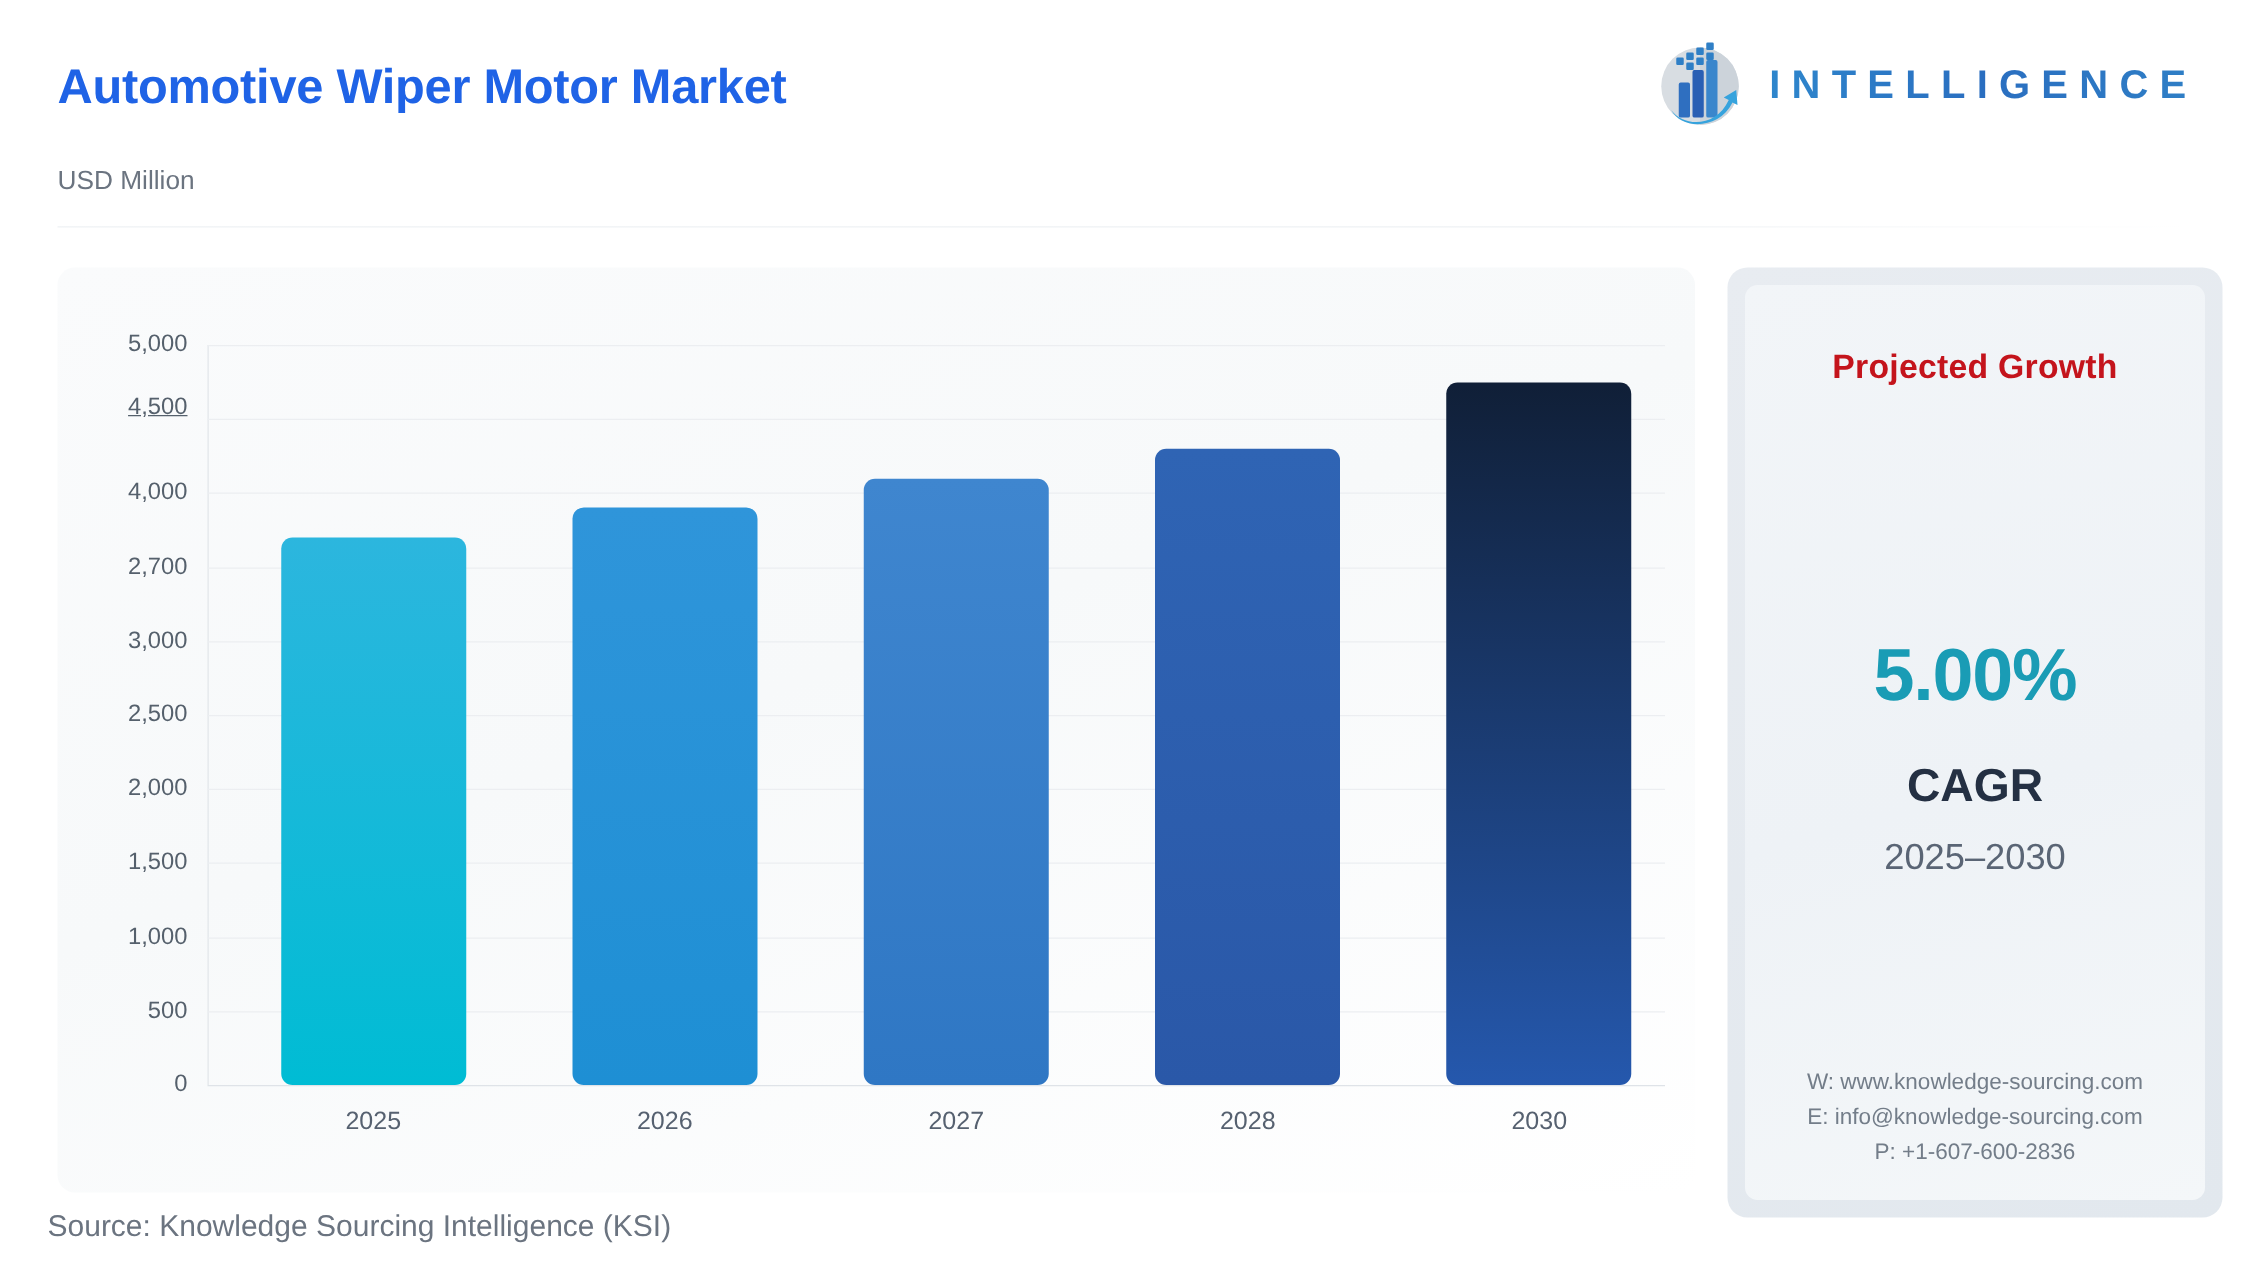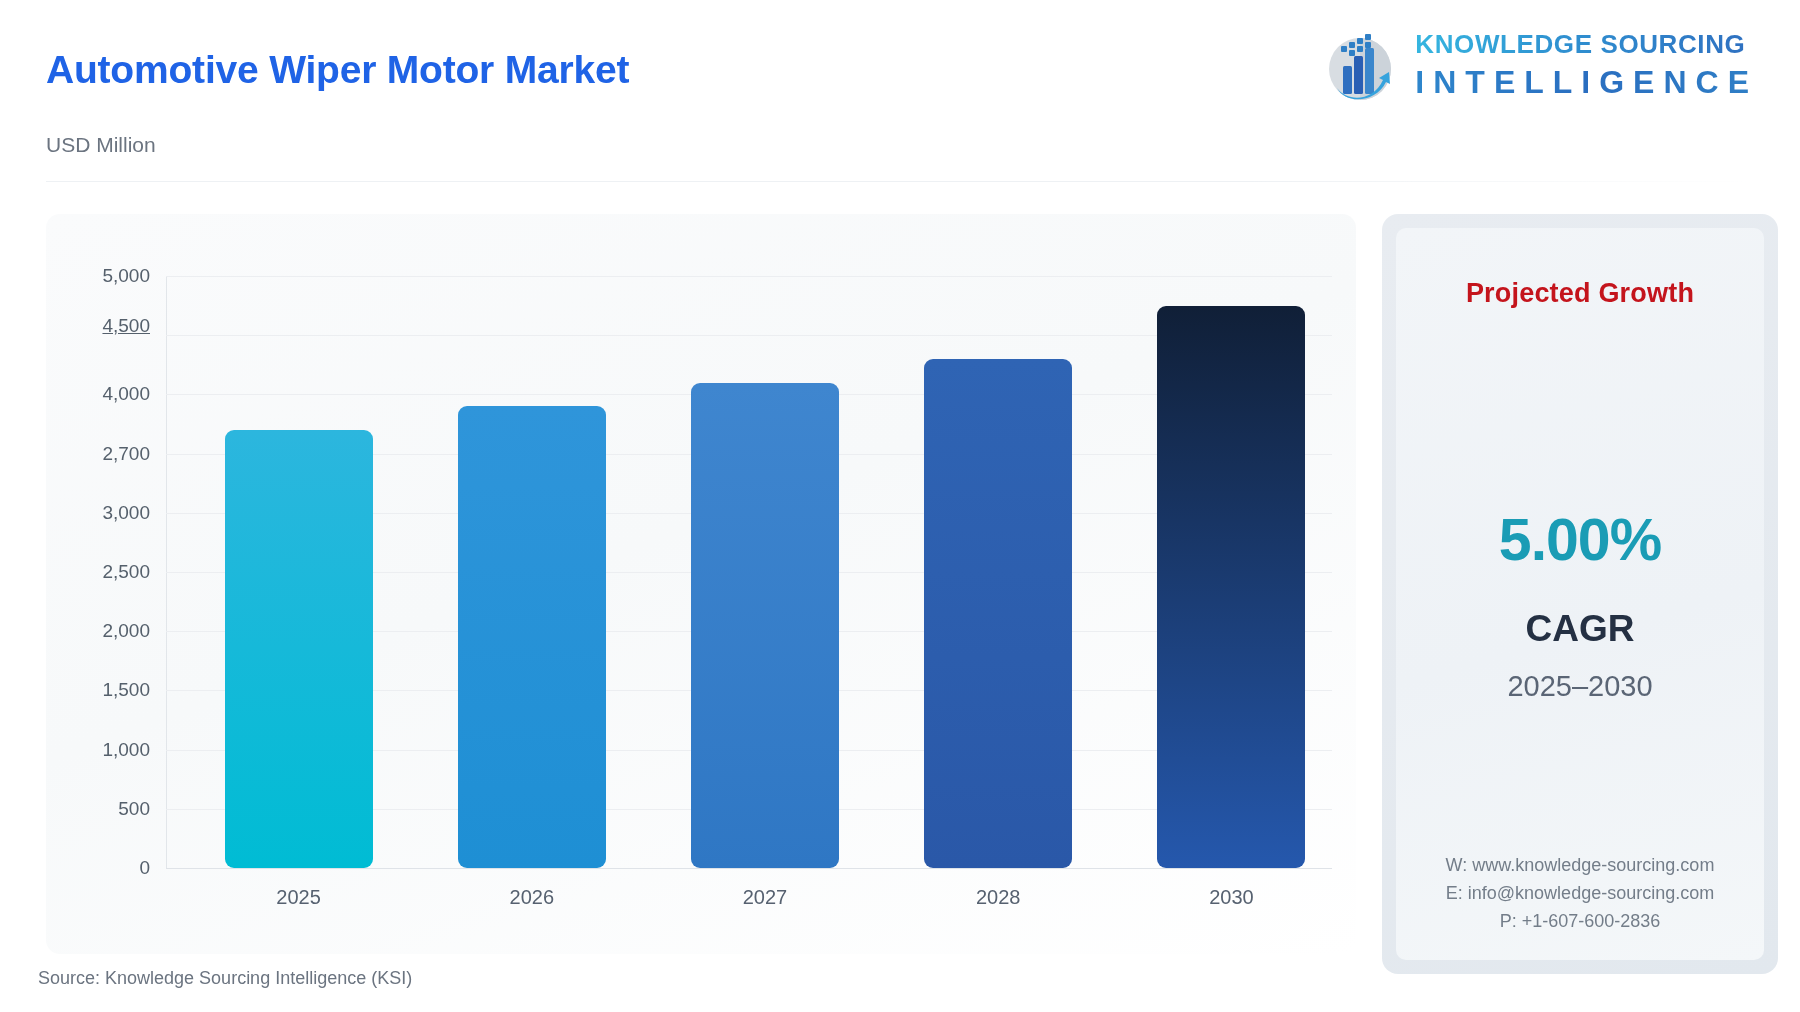--- a/index.html
+++ b/index.html
@@ -65,21 +65,21 @@
     position: absolute; bottom: 0; left: 50%; transform: translateX(-50%);
     width: 148px; border-radius: 9px;
   }
   .x-label {
     position: absolute; top: calc(100% + 18px); left: 50%; transform: translateX(-50%);
     font-size: 20px; color: #566170; white-space: nowrap;
   }
 
   .source {
     position: absolute; left: 38px; top: 968px;
-    font-size: 18px; color: #6b7480;
+    font-size: 24px; color: #6b7480;
   }
 
   
   .side-panel {
     position: absolute; left: 1382px; top: 214px; width: 396px; height: 760px;
     background: linear-gradient(150deg, #e8ecf1 0%, #e2e8ee 100%);
     border-radius: 16px;
     padding: 14px;
   }
   .side-inner {
@@ -138,21 +138,20 @@
             <rect x="36" y="12" width="6" height="6" rx="1"></rect>
             <rect x="44" y="8" width="6" height="6" rx="1"></rect>
             <rect x="28" y="24" width="6" height="6" rx="1"></rect>
             <rect x="36" y="20" width="6" height="6" rx="1"></rect>
             <rect x="44" y="16" width="6" height="6" rx="1"></rect>
           </g>
           <path d="M16 62 C26 76 52 76 62 54 L58 52 L68 46 L69 58 L65 56 C54 78 24 78 16 62 Z" fill="#36a3dd"></path>
         </svg>
       </div>
       <div class="logo-text">
-        <div class="logo-line1">KNOWLEDGE SOURCING</div>
         <div class="logo-line2">INTELLIGENCE</div>
       </div>
     </div>
   </div>
 
   <div class="chart-card">
     <div class="plot" id="plot">
       <div class="y-axis-line"></div>
       <div id="gridlines">
           <div class="grid-line axis" style="top: 592px;"></div>

